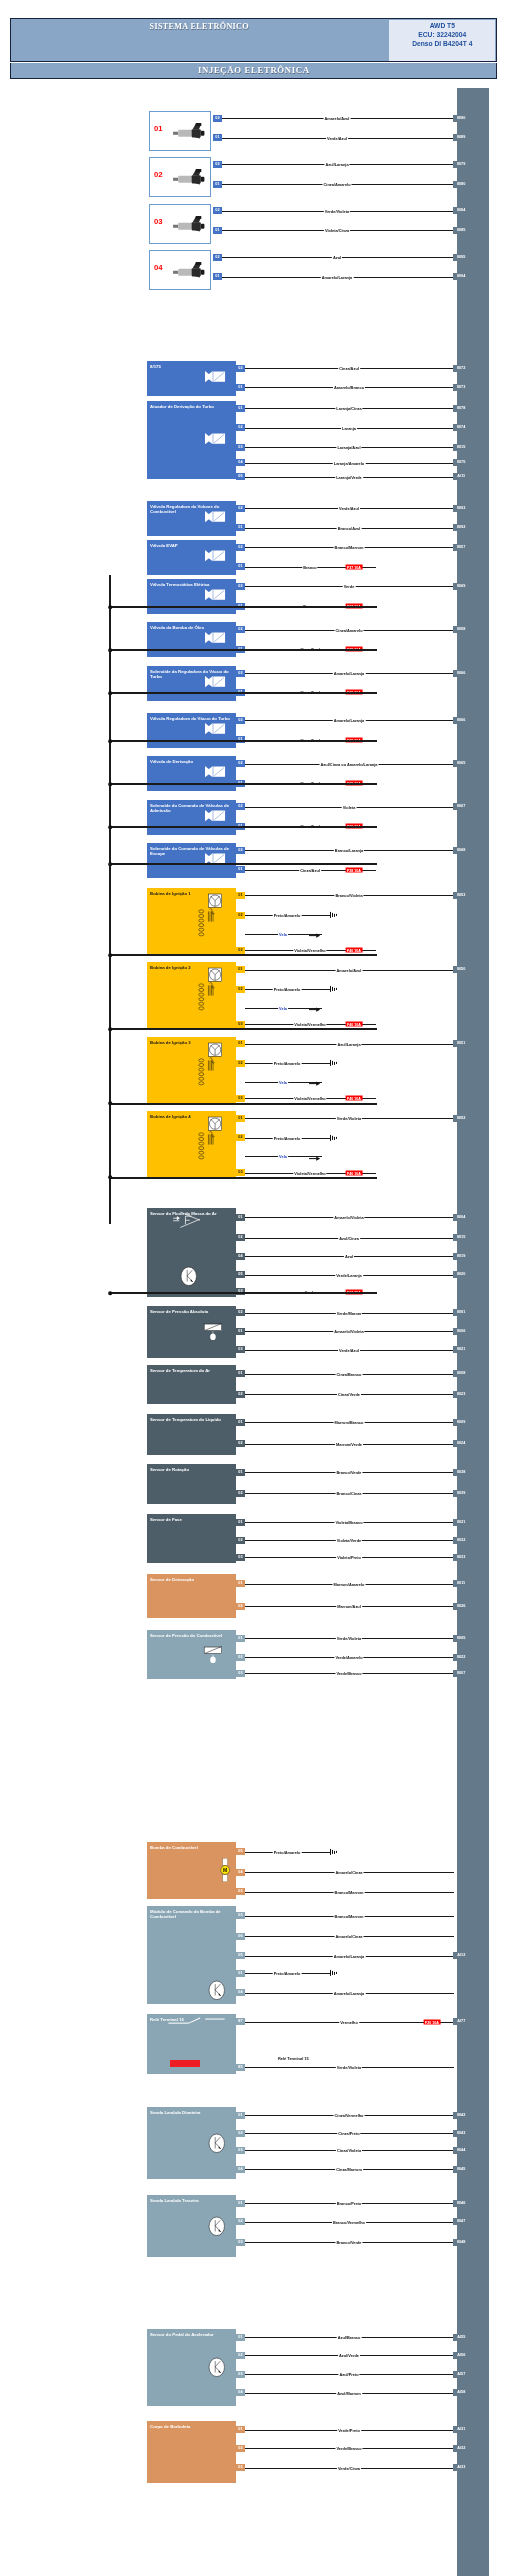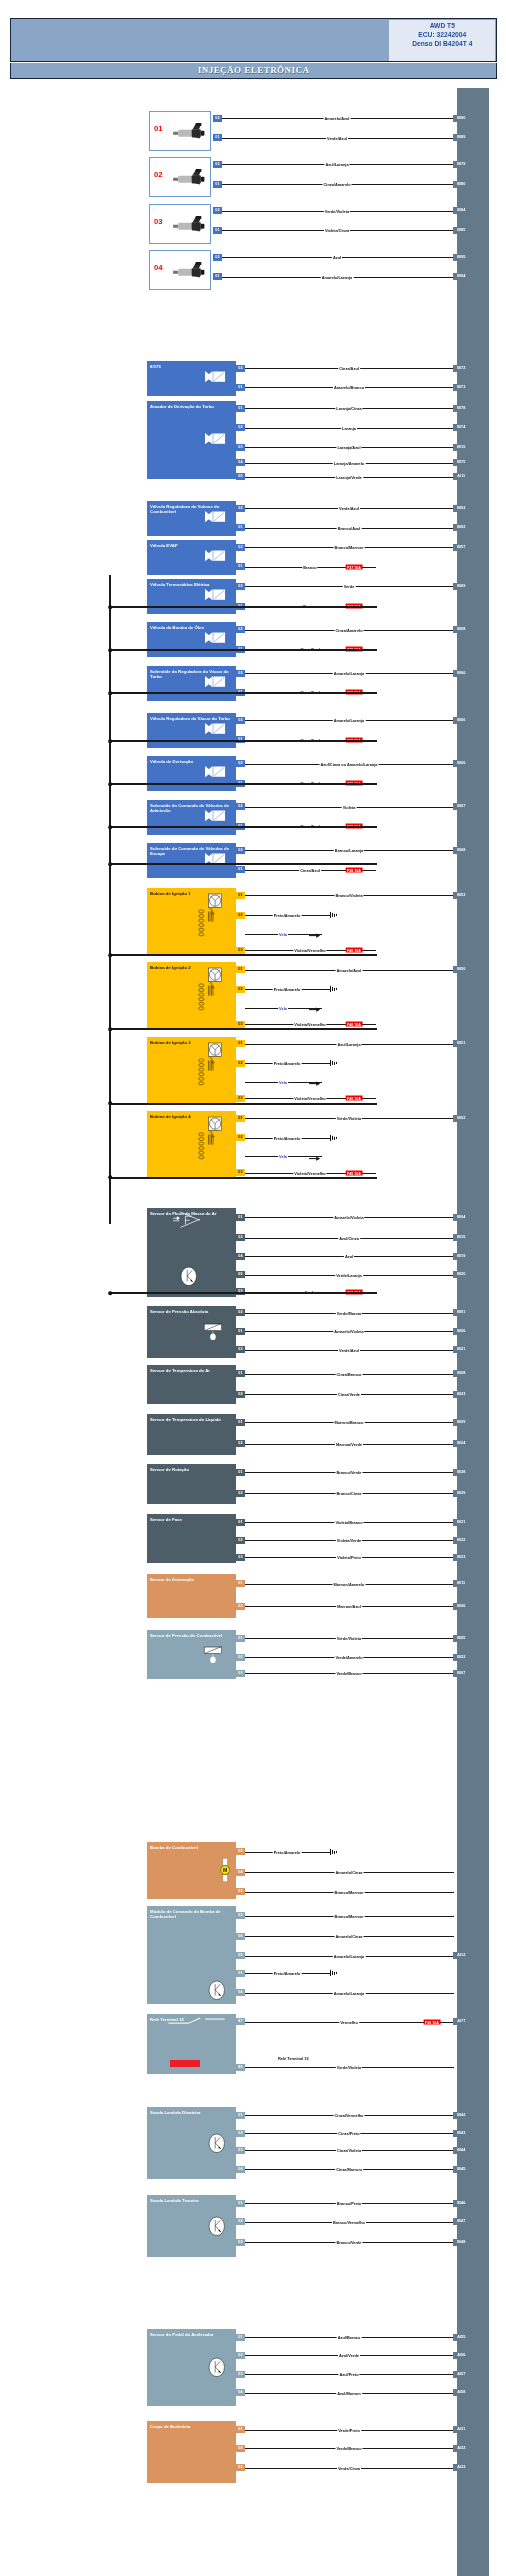--- a/index.html
+++ b/index.html
@@ -120,20 +120,21 @@
   }
 
   .redbox{
     position:absolute; background:#ee1c25;
   }
 </style>
 </head>
 <body>
 
 <div id="header-frame">
+  <div id="header-title">SISTEMA ELETRÔNICO</div>
   <div id="ecu-box">
     <div>AWD T5</div>
     <div>ECU: 32242004</div>
     <div>Denso DI B4204T 4</div>
   </div>
 </div>
 <div id="title-strip">
   <div id="title-strip-text">INJEÇÃO ELETRÔNICA</div>
 </div>
 

